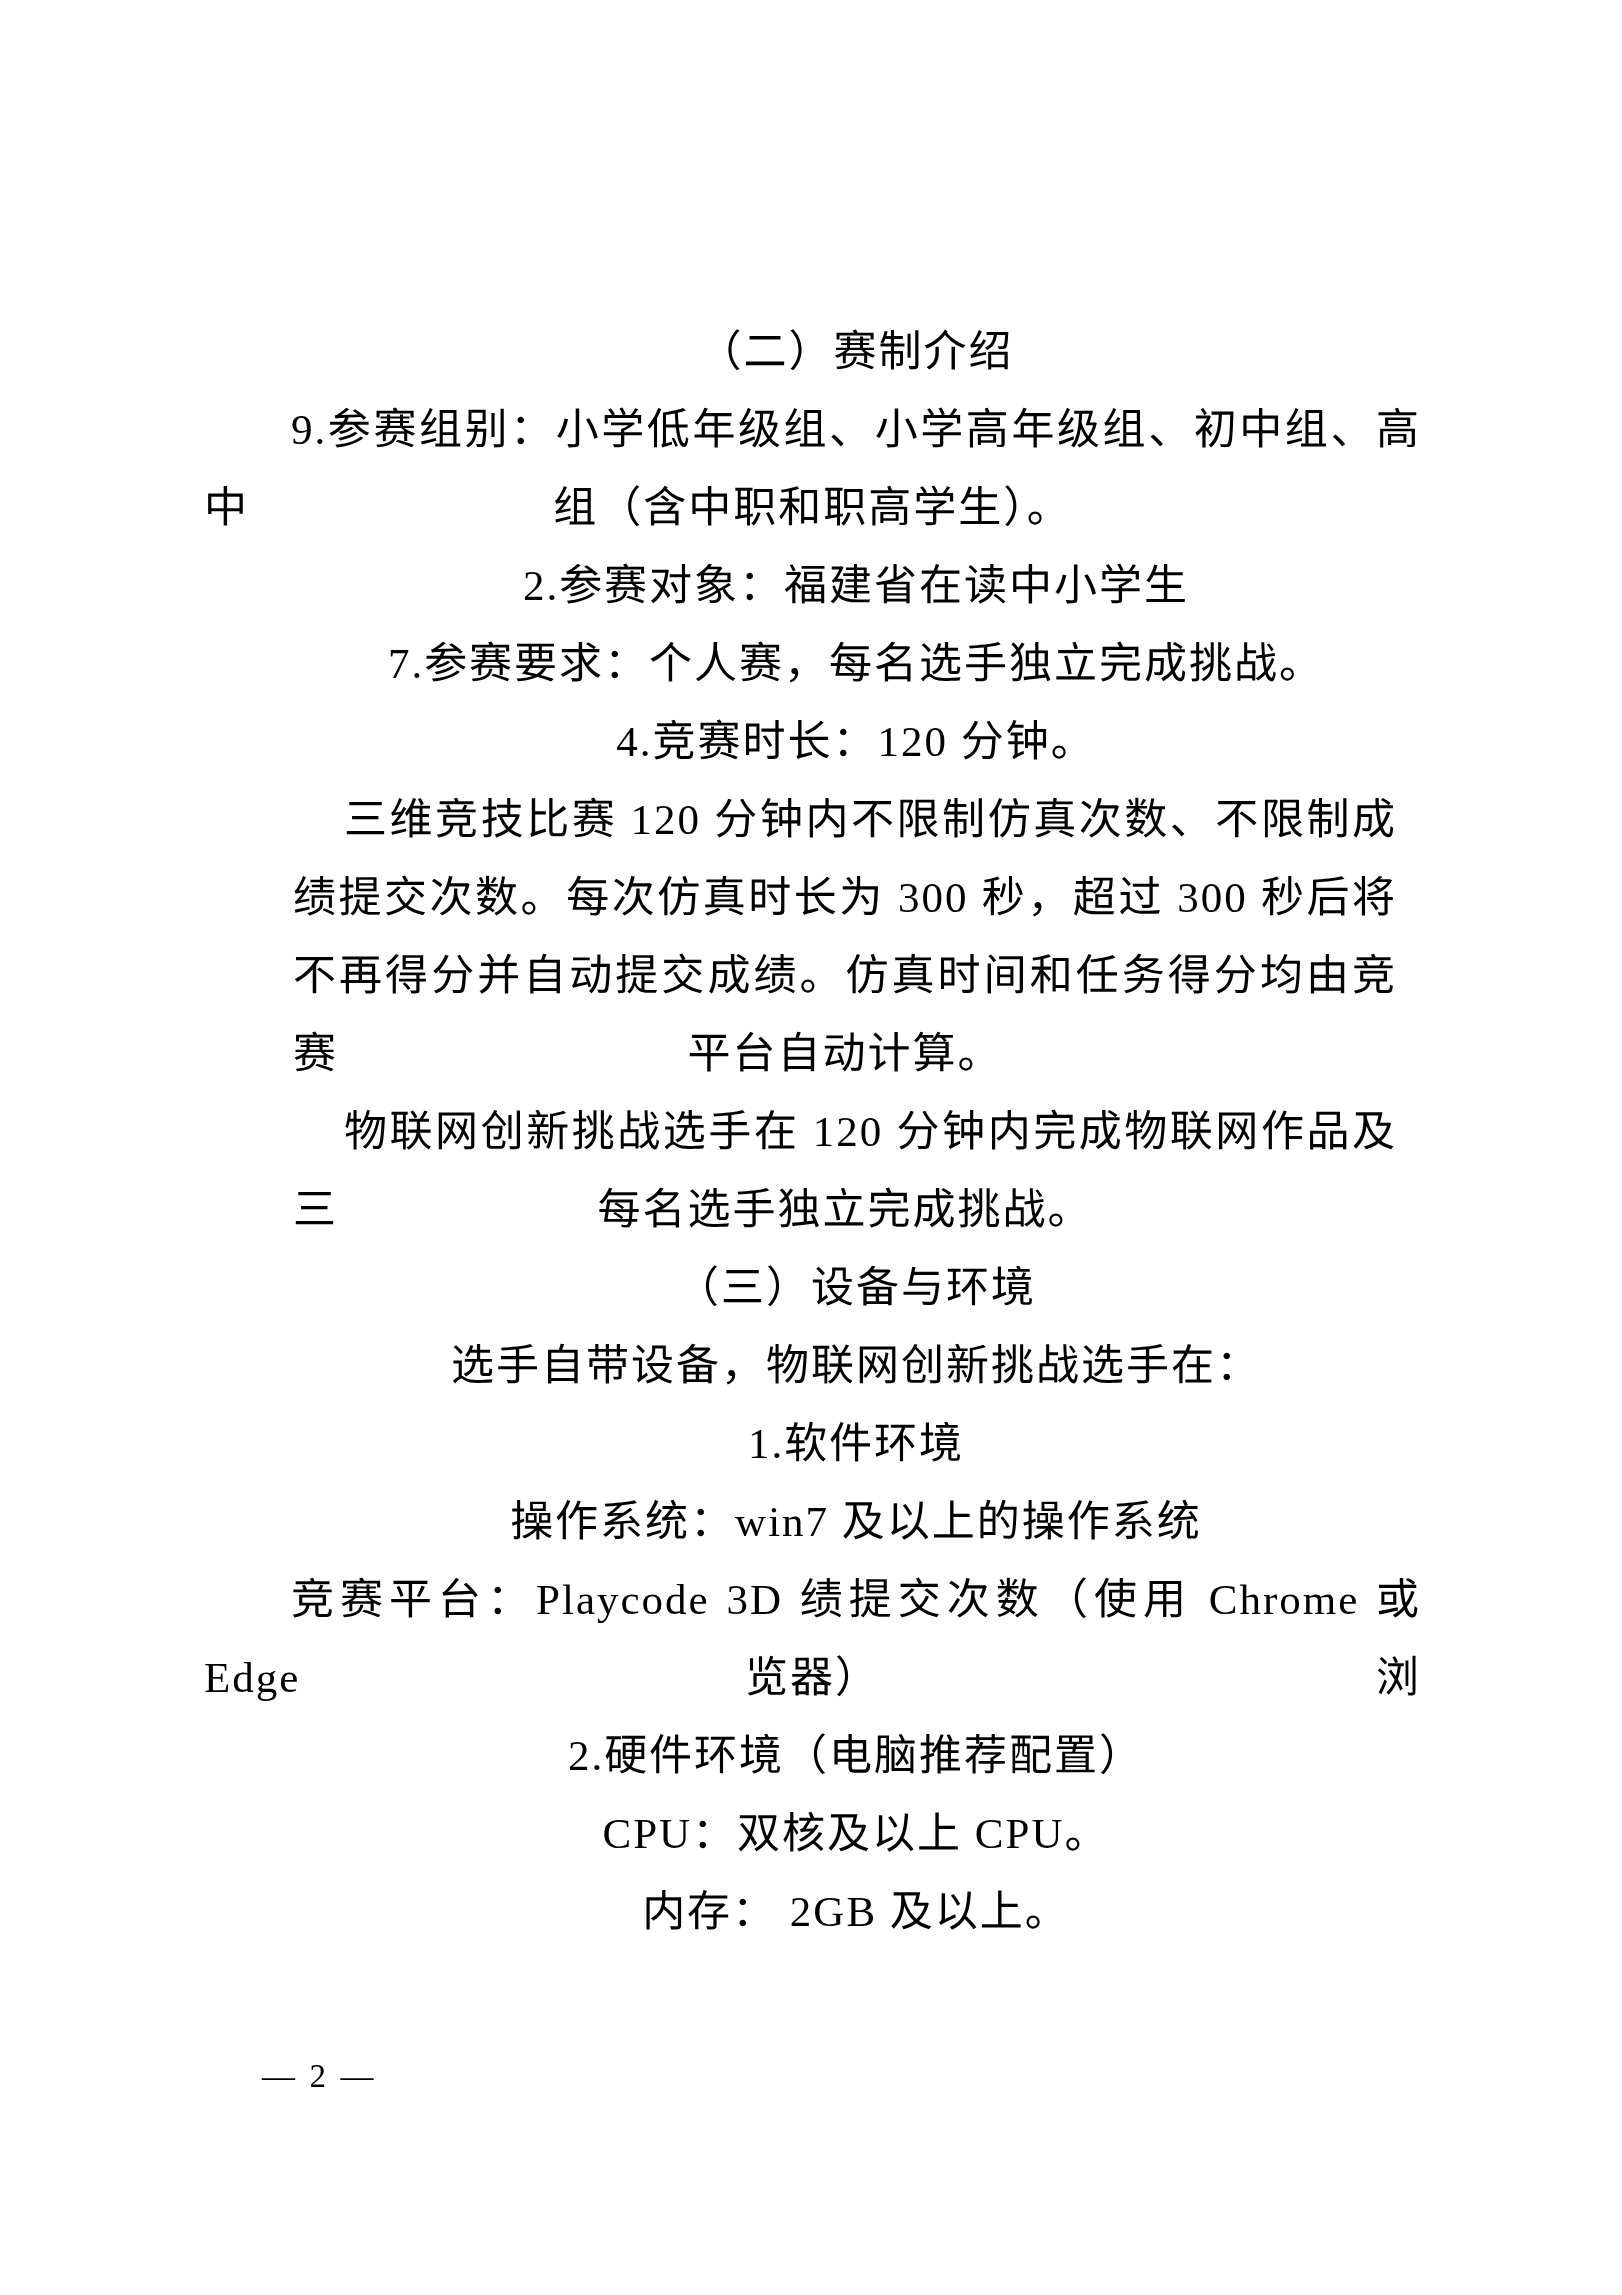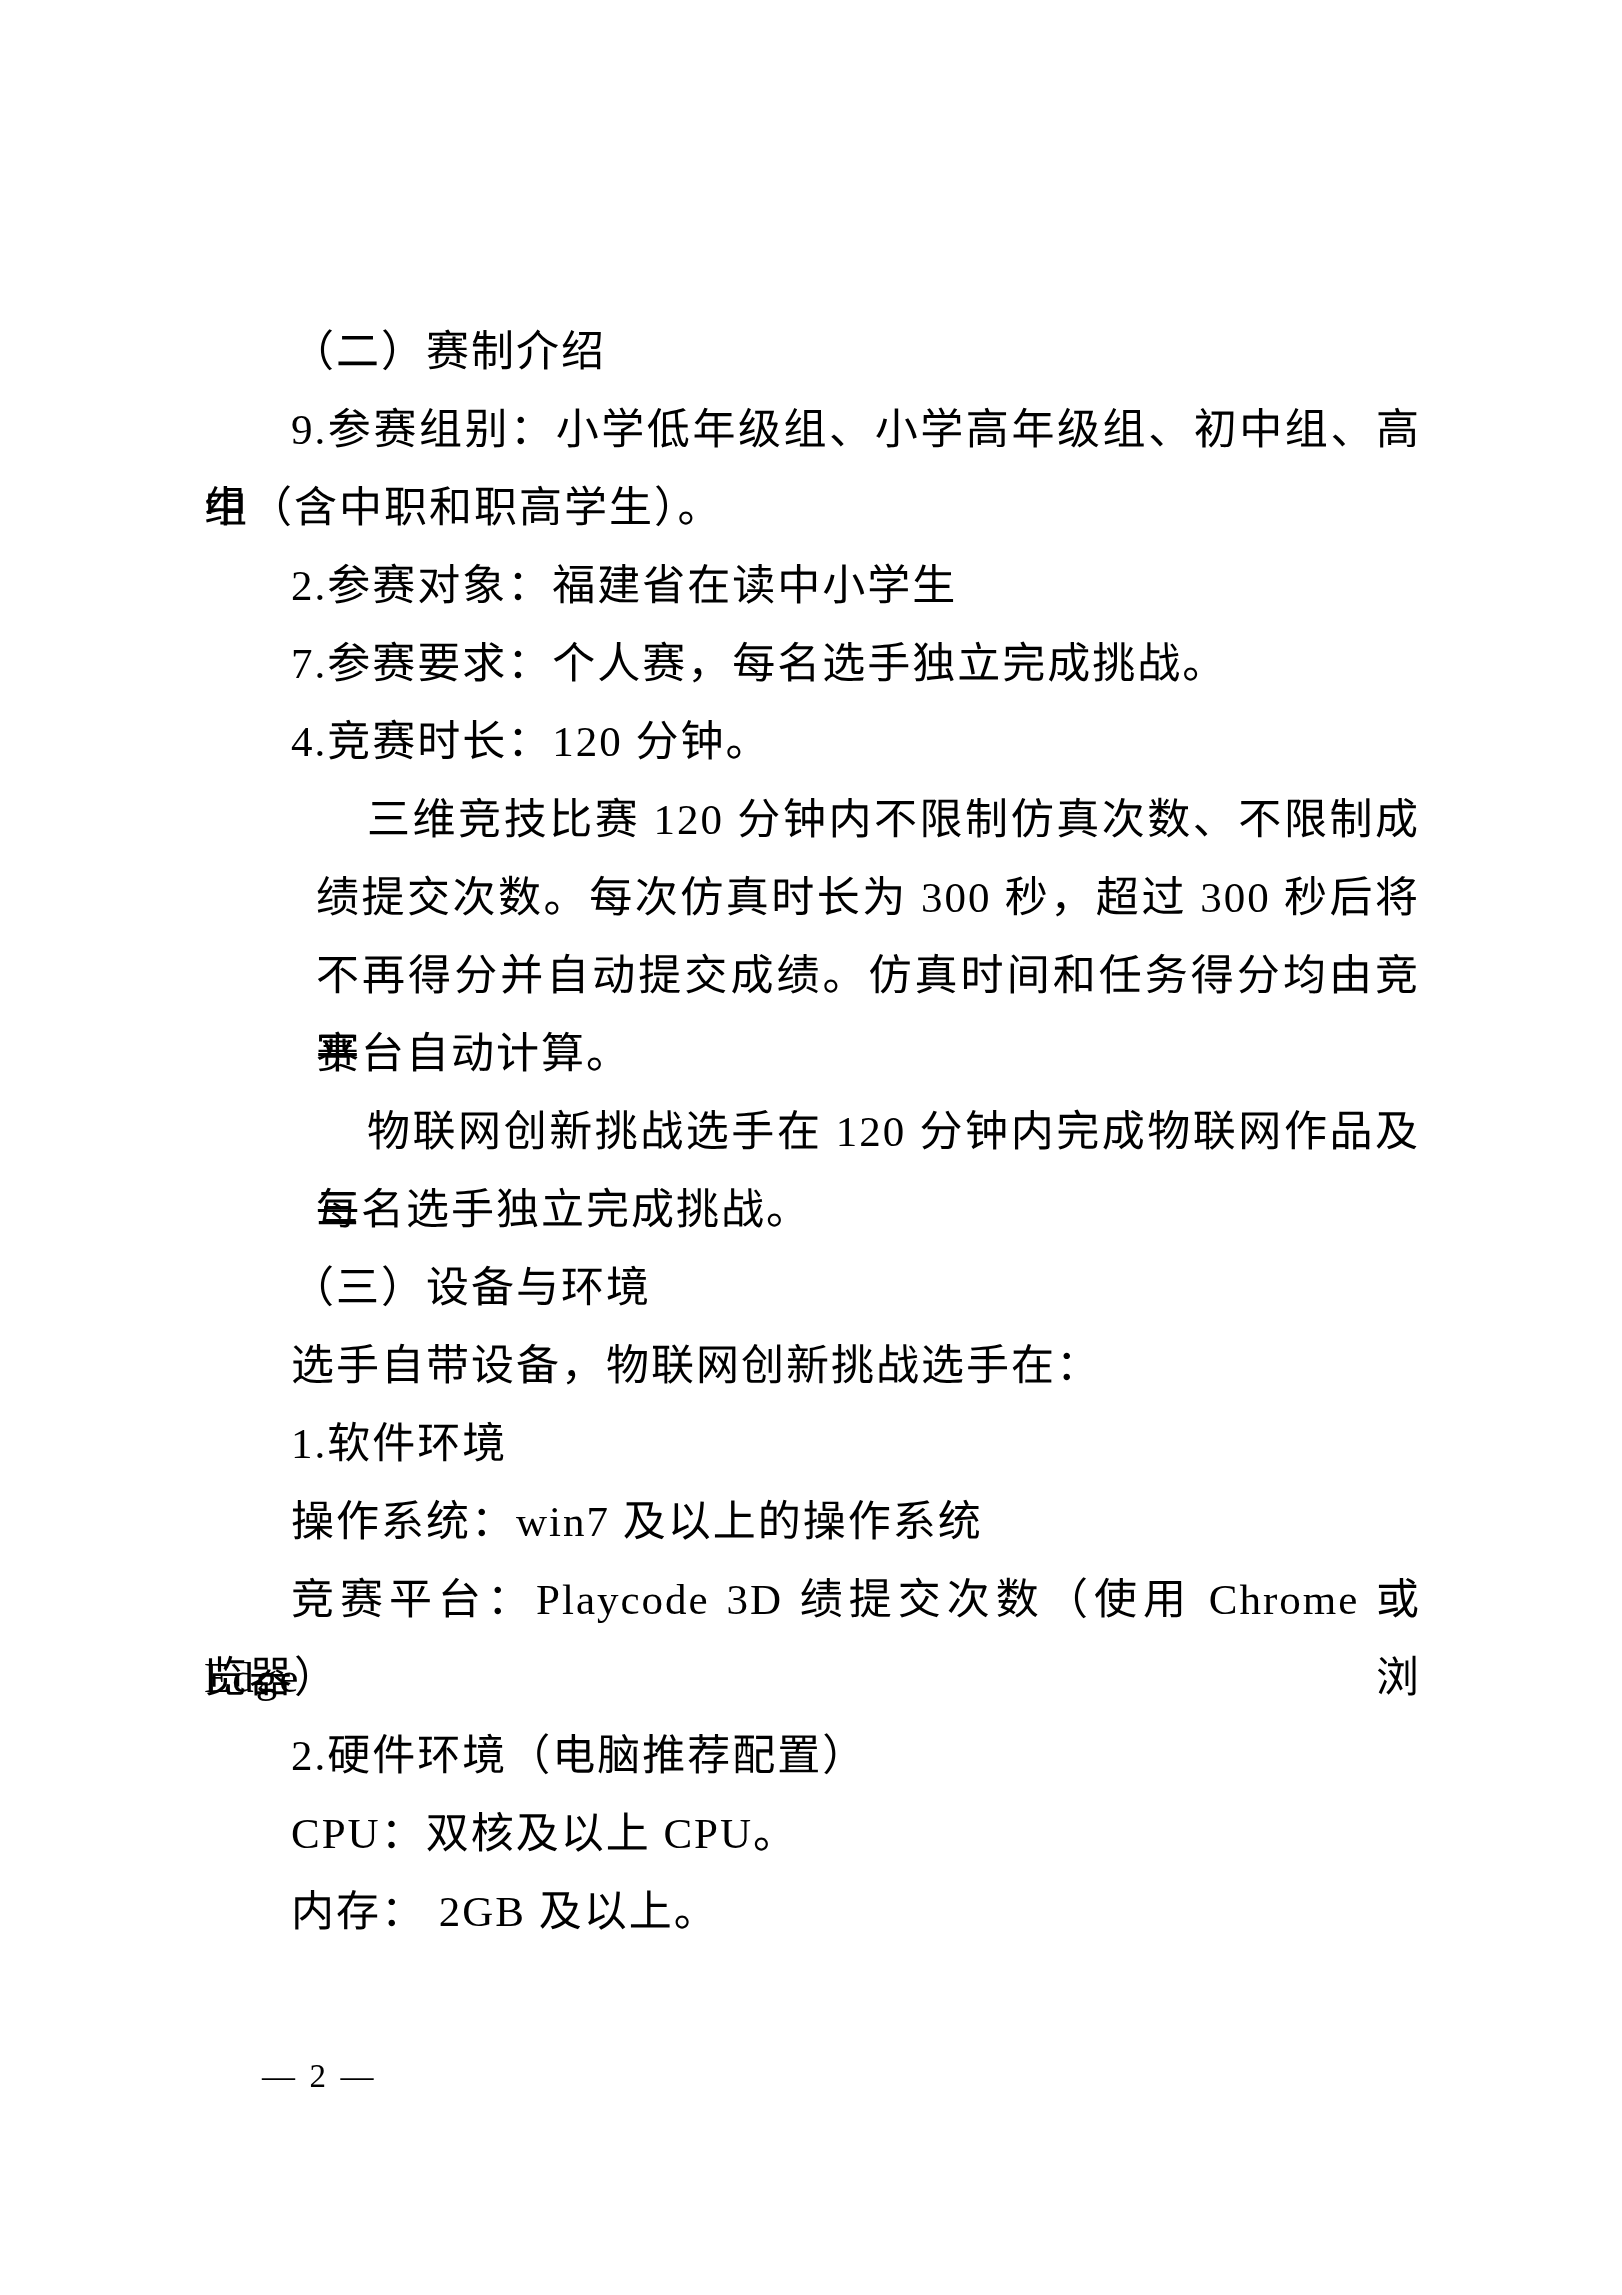--- a/index.html
+++ b/index.html
@@ -21,25 +21,26 @@
     width:1217px;
     color:#000000;
     font-size:43px;
   }
   .line{
     height:78px;
     line-height:78px;
     letter-spacing:2px;
     white-space:pre;
     overflow:visible;
+    text-align:center;
   }
   
   .ind{ text-indent:87px; }
   
-  .blk{ margin-left:112px; width:1104px; }
+  .blk{ margin-left:89px; width:1104px; }
   .ind-sm{ text-indent:51px; }
   
   .just{
     white-space:normal;
     text-align:justify;
     text-align-last:justify;
   }
   .footer{
     position:absolute;
     left:262px;top:2056px;

